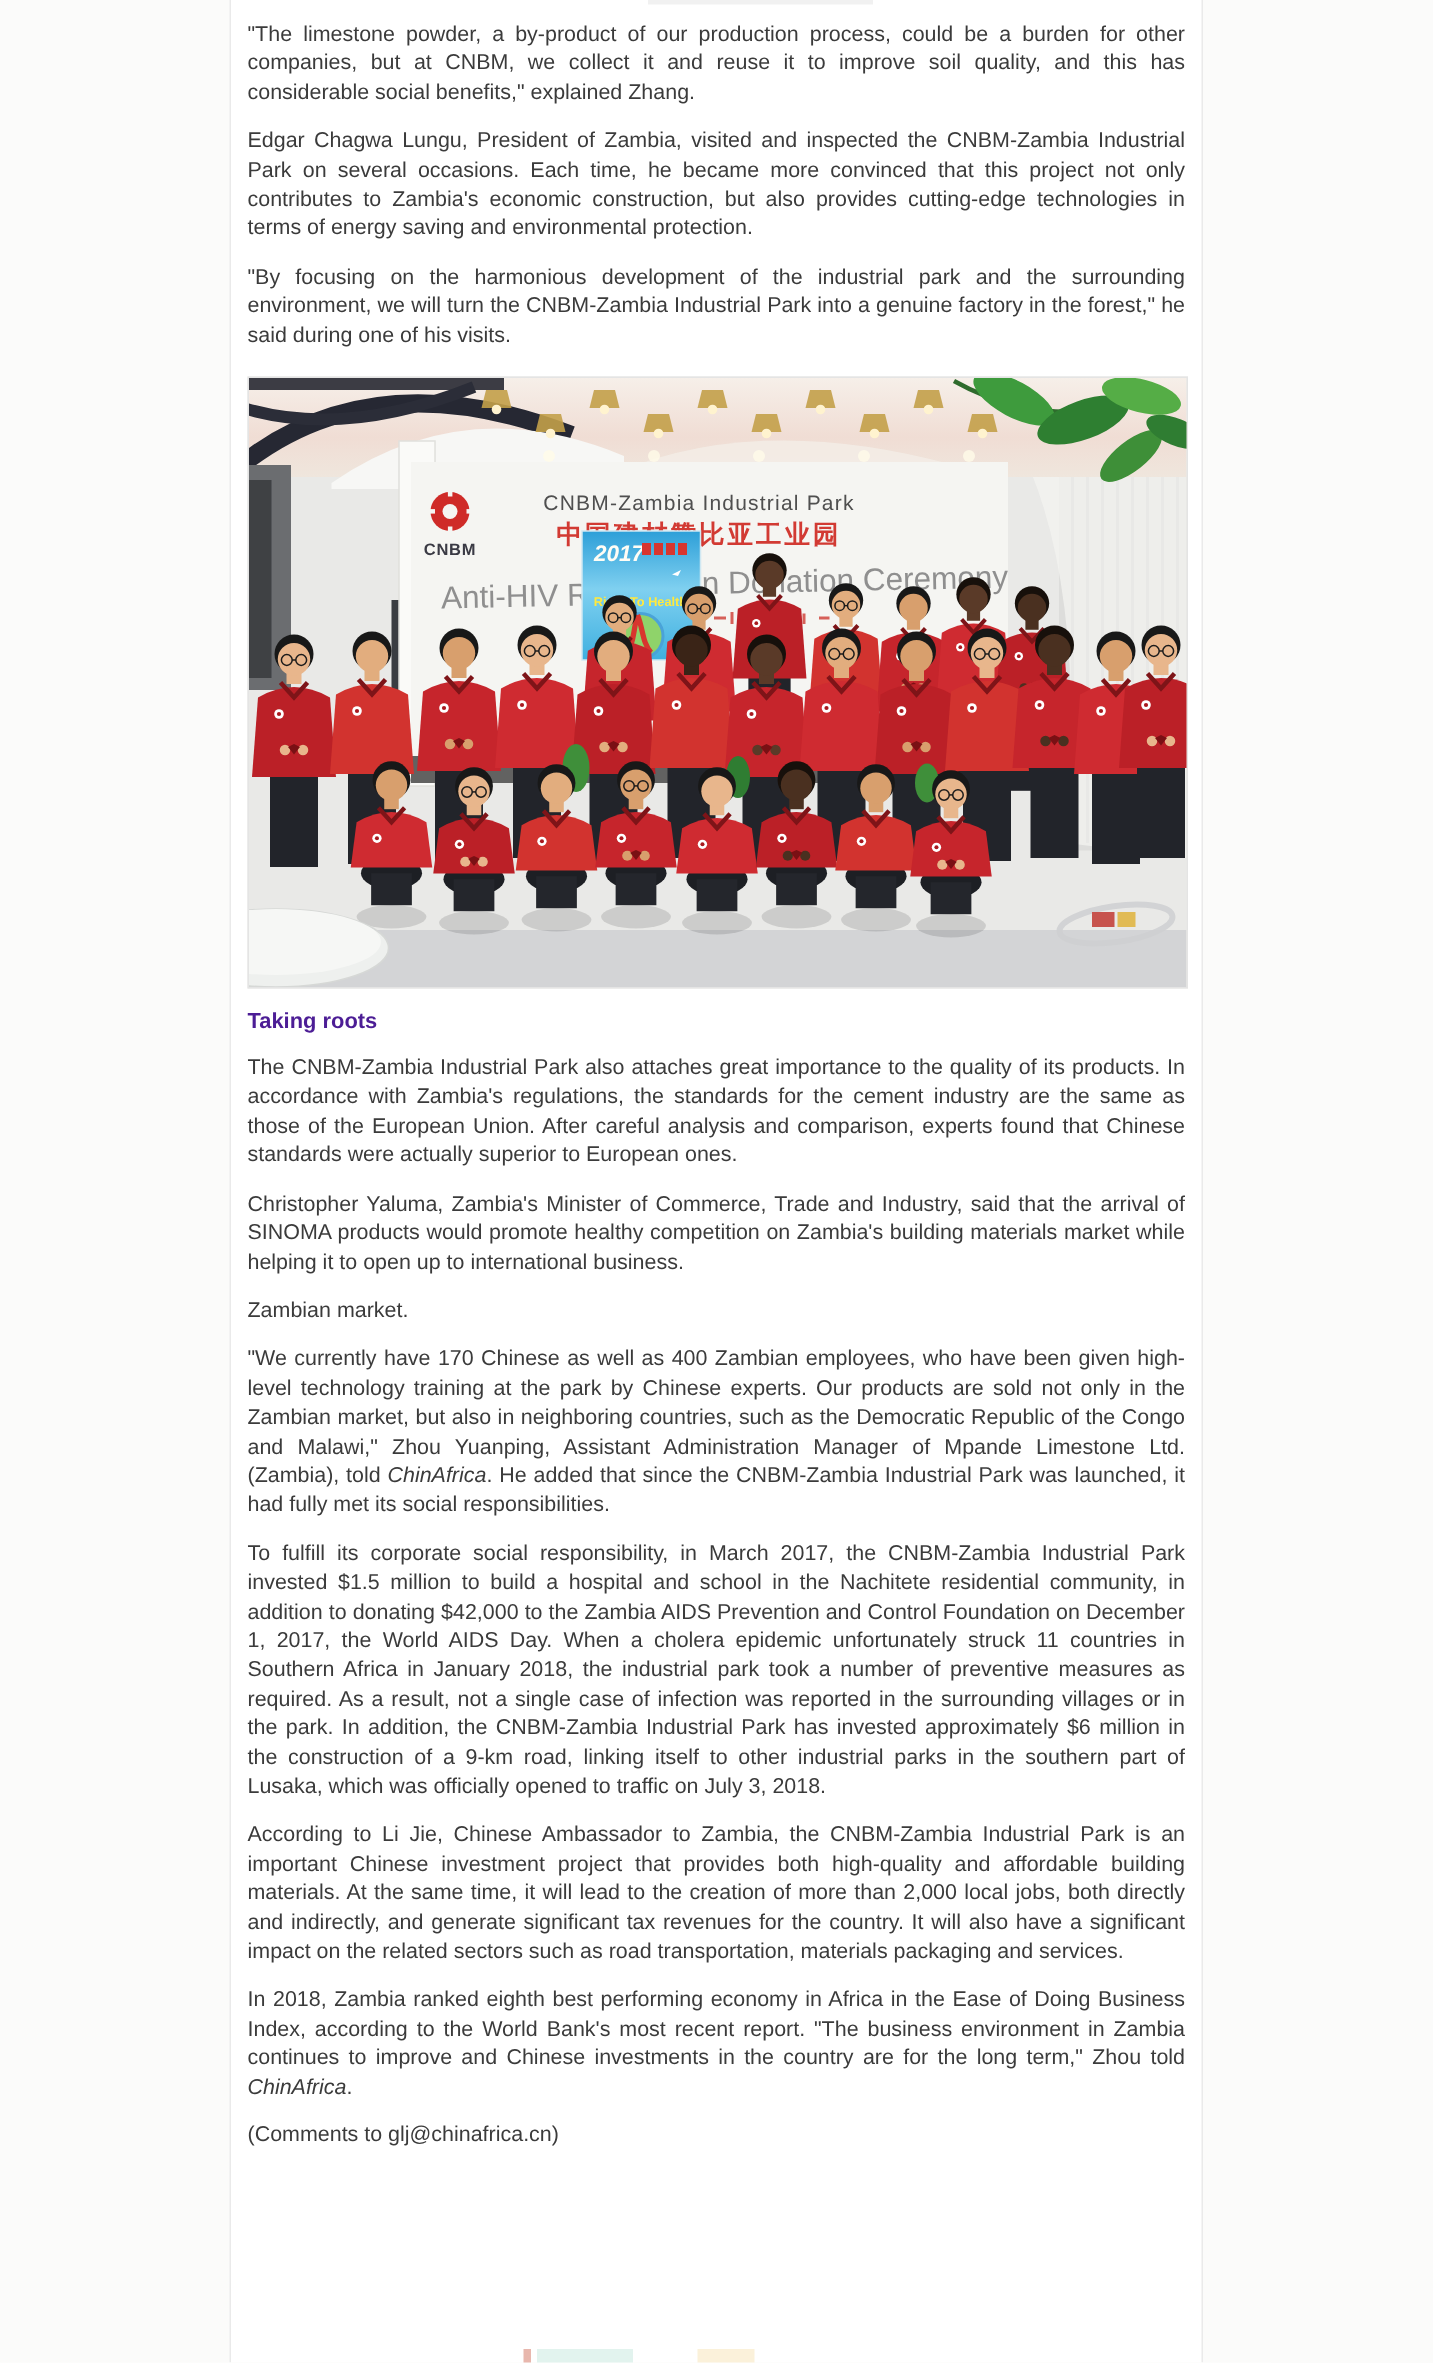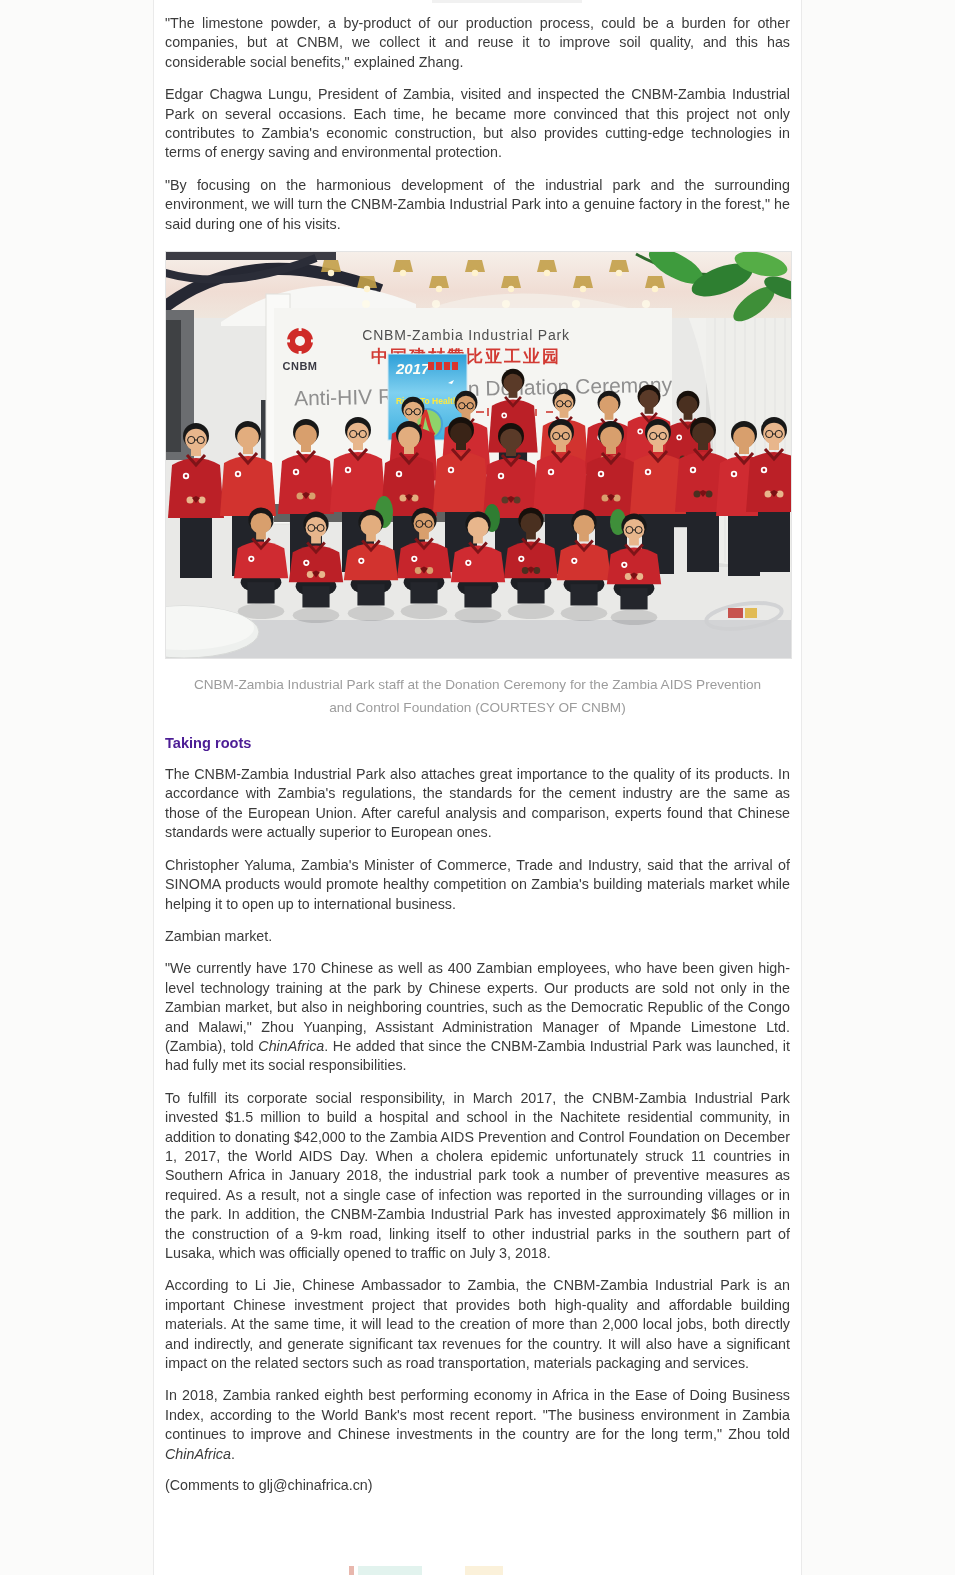--- a/index.html
+++ b/index.html
@@ -554,21 +554,20 @@
       </g>
 
       <g opacity="0.85">
         <ellipse cx="578" cy="364" rx="38" ry="12" fill="none" stroke="#cfd0d2" stroke-width="4" transform="rotate(-8 578 364)"></ellipse>
         <rect x="562" y="356" width="15" height="10" fill="#c23a33"></rect>
         <rect x="579" y="356" width="12" height="10" fill="#e0b33c"></rect>
       </g>
     </svg>
   </div>
 
-  <div class="photo-caption">CNBM-Zambia Industrial Park staff at the Donation Ceremony for the Zambia AIDS Prevention and Control Foundation (COURTESY OF CNBM)</div>
 
   <div class="section-heading">Taking roots</div>
 
   <div class="article">
       <p><span>The CNBM-Zambia Industrial Park also attaches great importance to the quality of its products. In accordance with Zambia's regulations, the standards for the cement industry are the same as those of the European Union. After careful analysis and comparison, experts found that Chinese standards were actually superior to European ones.</span></p>
       <p><span>Christopher Yaluma, Zambia's Minister of Commerce, Trade and Industry, said that the arrival of SINOMA products would promote healthy competition on Zambia's building materials market while helping it to open up to international business.</span></p>
       <p><span>Zambian market.</span></p>
       <p><span>"We currently have 170 Chinese as well as 400 Zambian employees, who have been given high-level technology training at the park by Chinese experts. Our products are sold not only in the Zambian market, but also in neighboring countries, such as the Democratic Republic of the Congo and Malawi," Zhou Yuanping, Assistant Administration Manager of Mpande Limestone Ltd. (Zambia), told </span><em>ChinAfrica</em><span>. He added that since the CNBM-Zambia Industrial Park was launched, it had fully met its social responsibilities.</span></p>
       <p><span>To fulfill its corporate social responsibility, in March 2017, the CNBM-Zambia Industrial Park invested $1.5 million to build a hospital and school in the Nachitete residential community, in addition to donating $42,000 to the Zambia AIDS Prevention and Control Foundation on December 1, 2017, the World AIDS Day. When a cholera epidemic unfortunately struck 11 countries in Southern Africa in January 2018, the industrial park took a number of preventive measures as required. As a result, not a single case of infection was reported in the surrounding villages or in the park. In addition, the CNBM-Zambia Industrial Park has invested approximately $6 million in the construction of a 9-km road, linking itself to other industrial parks in the southern part of Lusaka, which was officially opened to traffic on July 3, 2018.</span></p>
       <p><span>According to Li Jie, Chinese Ambassador to Zambia, the CNBM-Zambia Industrial Park is an important Chinese investment project that provides both high-quality and affordable building materials. At the same time, it will lead to the creation of more than 2,000 local jobs, both directly and indirectly, and generate significant tax revenues for the country. It will also have a significant impact on the related sectors such as road transportation, materials packaging and services.</span></p>

